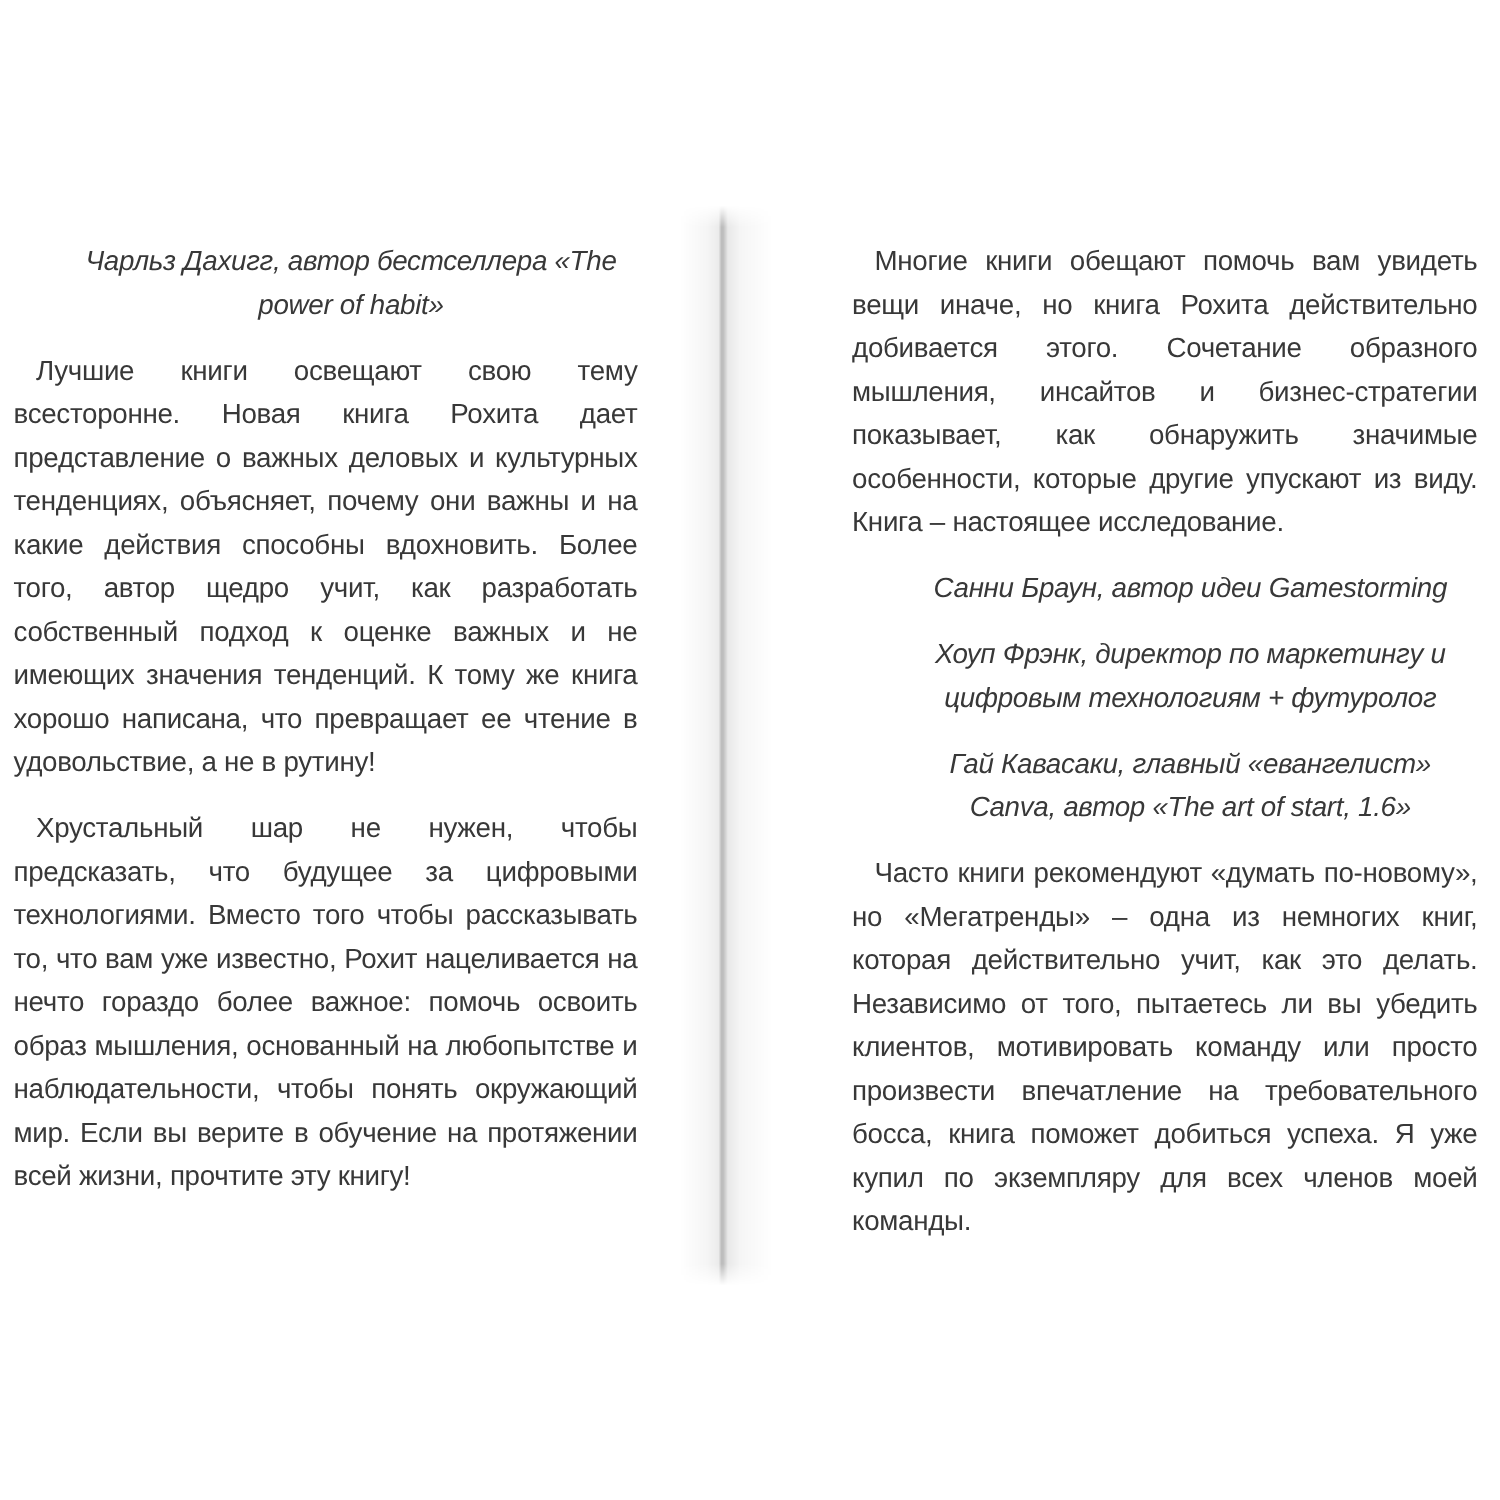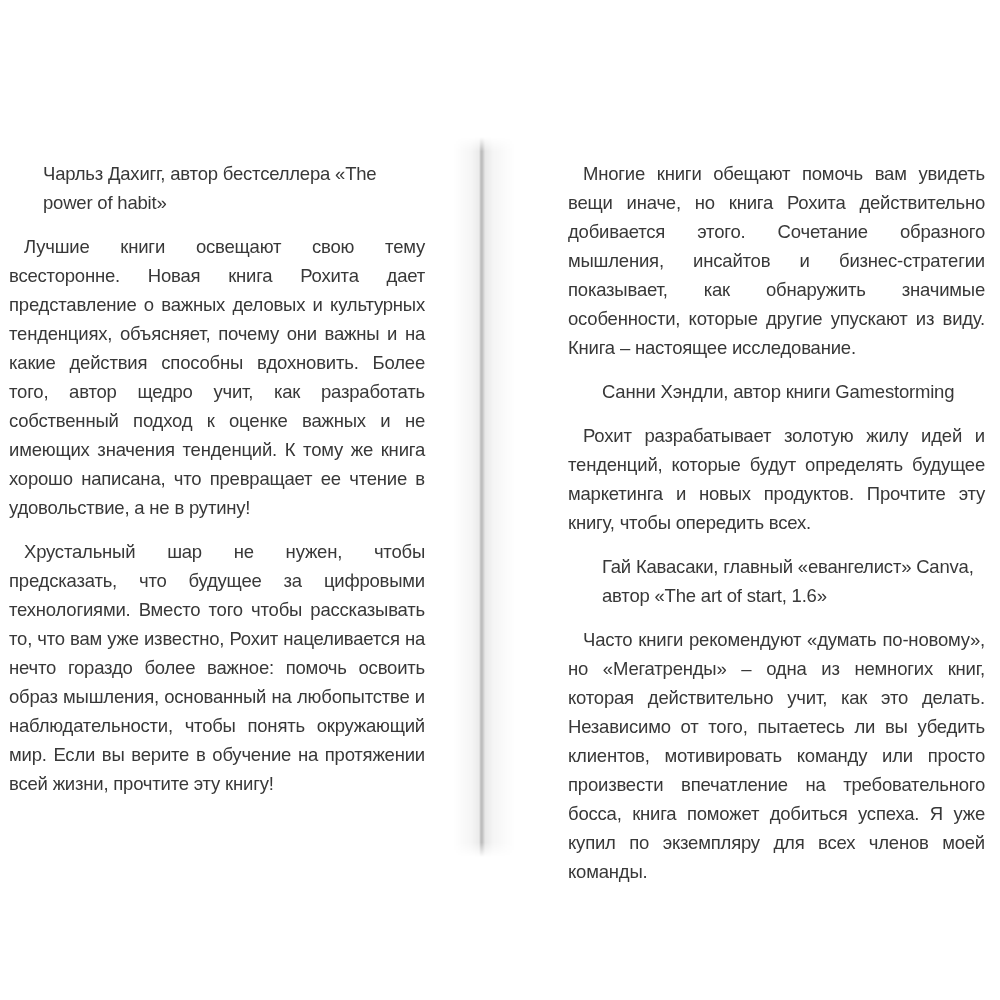--- a/index.html
+++ b/index.html
@@ -29,21 +29,22 @@
   .page-col.left  { left: 9px;   width: 416px; }
   .page-col.right { left: 568px; width: 417px; }
   p.quote {
     margin: 0 0 15px 0;
     text-align: justify;
     text-indent: 15px;
   }
   p.attribution {
     margin: 0 0 15px 0;
     padding-left: 34px;
-    text-align: left;
+    font-style: italic;
+    text-align: center;
     text-indent: 0;
   }
   p:last-child { margin-bottom: 0; }
   .gutter-shadow {
     position: absolute;
     left: 453px;
     top: 137px;
     width: 62px;
     height: 720px;
     pointer-events: none;
@@ -71,19 +72,19 @@
     <p class="attribution">Чарльз Дахигг, автор бестселлера «The power of habit»</p>
     <p class="quote">Лучшие книги освещают свою тему всесторонне. Новая книга Рохита дает представление о важных деловых и культурных тенденциях, объясняет, почему они важны и на какие действия способны вдохновить. Более того, автор щедро учит, как разработать собственный подход к оценке важных и не имеющих значения тенденций. К тому же книга хорошо написана, что превращает ее чтение в удовольствие, а не в рутину!</p>
     <p class="quote">Хрустальный шар не нужен, чтобы предсказать, что будущее за цифровыми технологиями. Вместо того чтобы рассказывать то, что вам уже известно, Рохит нацеливается на нечто гораздо более важное: помочь освоить образ мышления, основанный на любопытстве и наблюдательности, чтобы понять окружающий мир. Если вы верите в обучение на протяжении всей жизни, прочтите эту книгу!</p>
 
   </div>
 
   <div class="gutter-shadow"></div>
 
   <div class="page-col right">
     <p class="quote">Многие книги обещают помочь вам увидеть вещи иначе, но книга Рохита действительно добивается этого. Сочетание образного мышления, инсайтов и бизнес-стратегии показывает, как обнаружить значимые особенности, которые другие упускают из виду. Книга – настоящее исследование.</p>
-    <p class="attribution">Санни Хэндли, автор книги Gamestorming</p>
-    <p class="quote">Рохит разрабатывает золотую жилу идей и тенденций, которые будут определять будущее маркетинга и новых продуктов. Прочтите эту книгу, чтобы опередить всех.</p>
+    <p class="attribution">Санни Браун, автор идеи Gamestorming</p>
+    <p class="attribution">Хоуп Фрэнк, директор по маркетингу и цифровым технологиям + футуролог</p>
     <p class="attribution">Гай Кавасаки, главный «евангелист» Canva, автор «The art of start, 1.6»</p>
     <p class="quote">Часто книги рекомендуют «думать по-новому», но «Мегатренды» – одна из немногих книг, которая действительно учит, как это делать. Независимо от того, пытаетесь ли вы убедить клиентов, мотивировать команду или просто произвести впечатление на требовательного босса, книга поможет добиться успеха. Я уже купил по экземпляру для всех членов моей команды.</p>
   </div>
 
 </div>
 
 </body></html>

